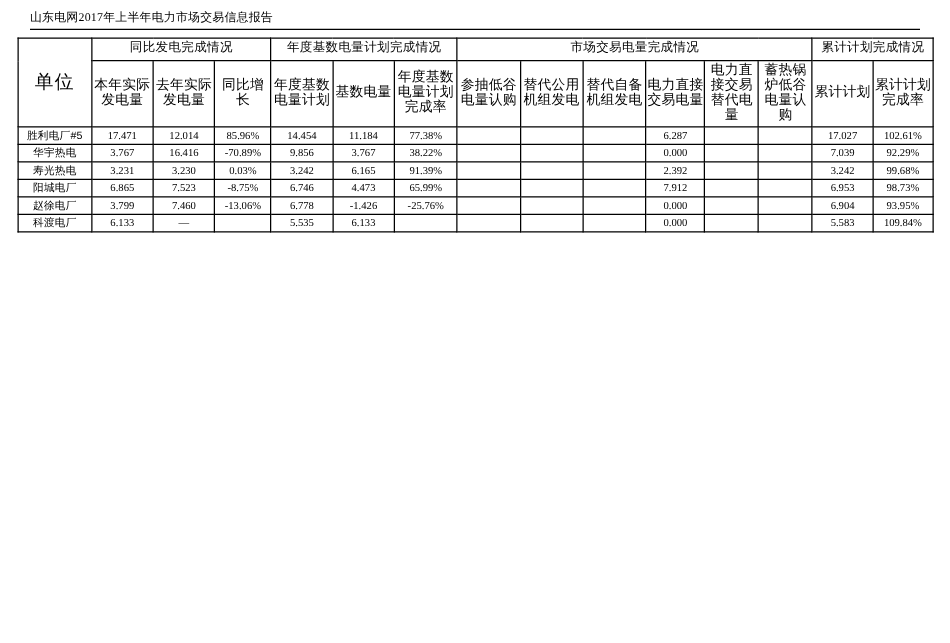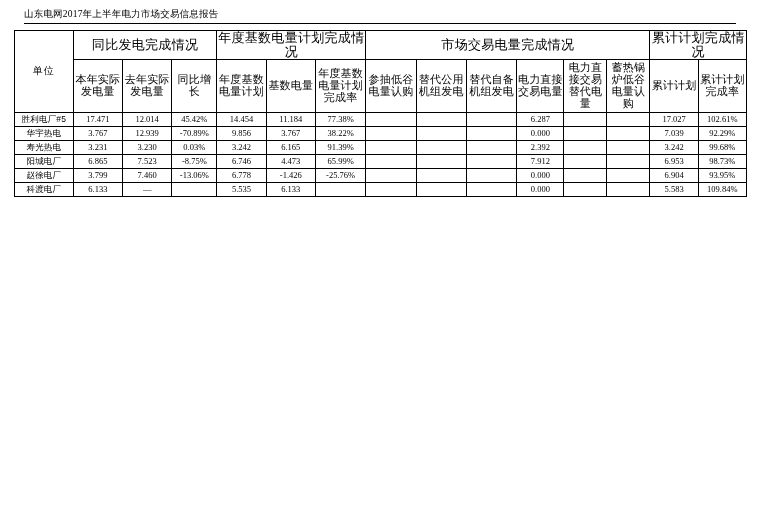--- a/index.html
+++ b/index.html
@@ -53,27 +53,27 @@
   table.main th, table.main td {
     border: 0.8px solid #000;
     text-align: center;
     vertical-align: middle;
     padding: 0;
     font-weight: normal;
     line-height: 1.08;
   }
   .grp-head {
     height: 17px;
-    font-size: 13px;
+    font-size: 10px;
     font-family: "Liberation Sans", sans-serif;
     font-weight: bold;
     letter-spacing: 0.3px;
   }
   .unit-head {
-    font-size: 10px;
+    font-size: 15px;
     font-family: "Liberation Sans", sans-serif;
     font-weight: bold;
     letter-spacing: 1px;
   }
   .sub-head {
     height: 52px;
     font-size: 11px;
     font-family: Liberation Serif, serif;
     font-weight: bold;
     letter-spacing: 0.2px;
@@ -187,37 +187,37 @@
           <th class="sub-head">
               <span class="vtext">累计计划完成率</span>
             </th>
         </tr>
       </thead>
       <tbody>
         <tr>
           <td class="namecell">胜利电厂#5</td>
           <td class="num">17.471</td>
           <td class="num">12.014</td>
-          <td class="num">45.42%</td>
+          <td class="num">85.96%</td>
           <td class="num">14.454</td>
           <td class="num">11.184</td>
           <td class="num">77.38%</td>
           <td class="num"></td>
           <td class="num"></td>
           <td class="num"></td>
           <td class="num">6.287</td>
           <td class="num"></td>
           <td class="num"></td>
           <td class="num">17.027</td>
           <td class="num">102.61%</td>
         </tr>
         <tr>
           <td class="namecell">华宇热电</td>
           <td class="num">3.767</td>
-          <td class="num">12.939</td>
+          <td class="num">16.416</td>
           <td class="num">-70.89%</td>
           <td class="num">9.856</td>
           <td class="num">3.767</td>
           <td class="num">38.22%</td>
           <td class="num"></td>
           <td class="num"></td>
           <td class="num"></td>
           <td class="num">0.000</td>
           <td class="num"></td>
           <td class="num"></td>

